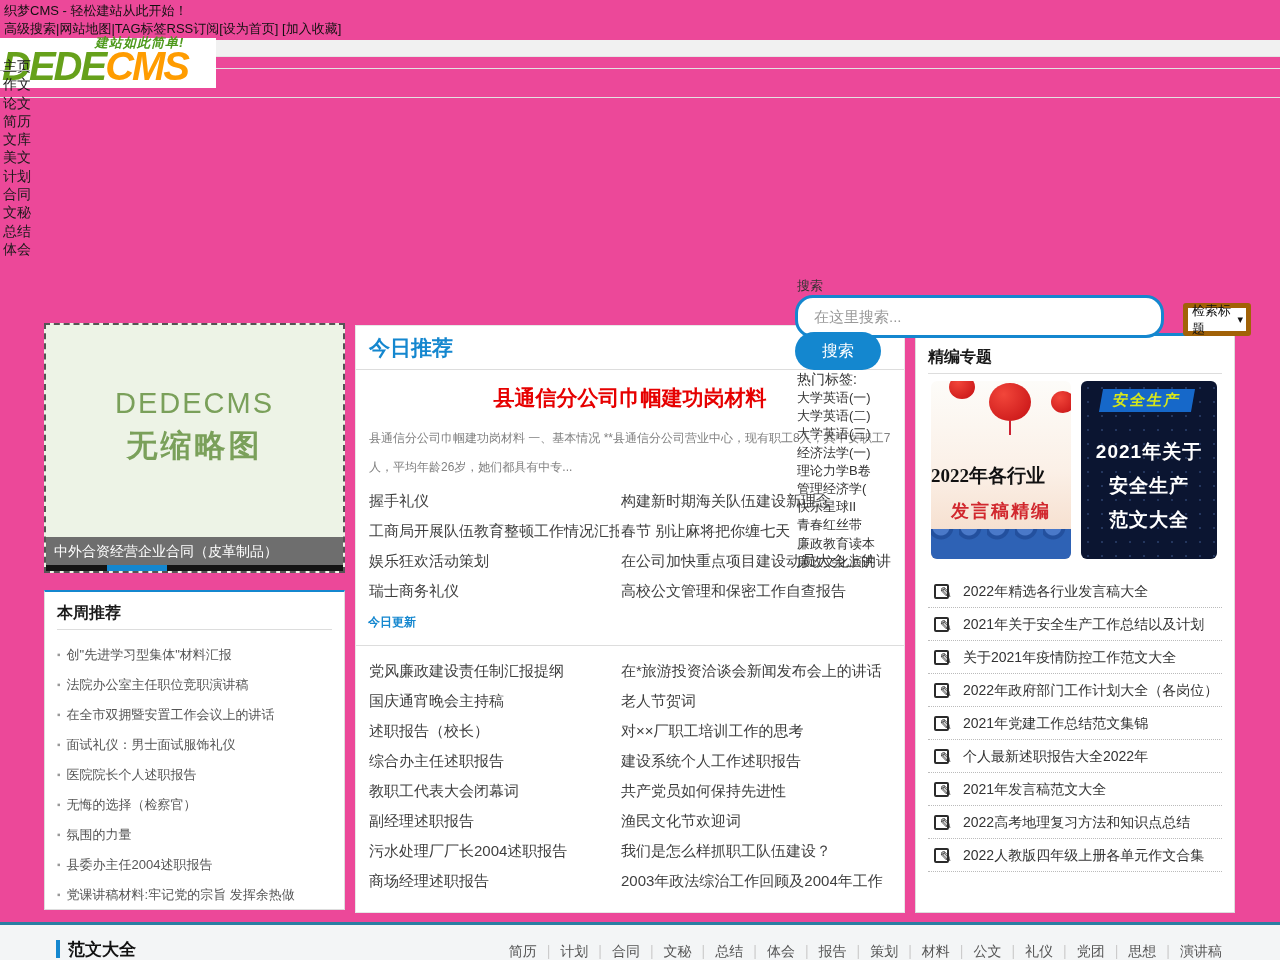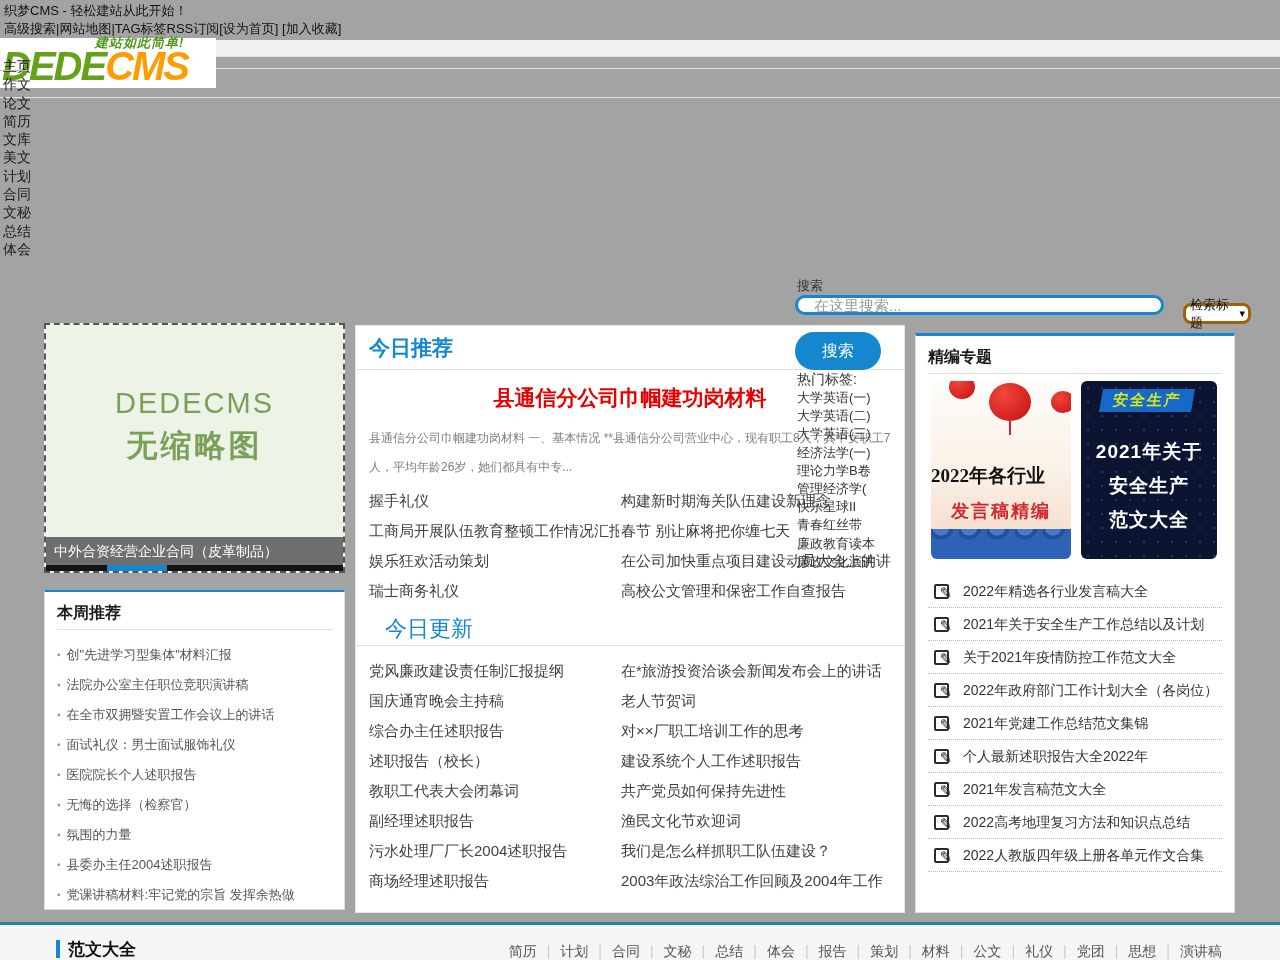--- a/index.html
+++ b/index.html
@@ -1,18 +1,18 @@
 <!DOCTYPE html>
 <html><head>
 <meta charset="utf-8">
 <style>
   * { margin:0; padding:0; box-sizing:border-box; }
   html,body { background:#fff; }
   body { font-family:"Liberation Sans","DejaVu Sans",sans-serif; color:#222; }
-  #stage { position:relative; width:1280px; height:960px; overflow:hidden; background:#a3a3a3; }
+  #stage { position:relative; width:1280px; height:960px; overflow:hidden; background:#ec4899; }
   .abs { position:absolute; }
   a, .link { text-decoration:none; color:inherit; cursor:pointer; }
   ul { list-style:none; }
 
   
   .topline1 { left:4px; top:2px; font-size:13px; color:#111; z-index:5; }
   .topline2 { left:4px; top:20px; font-size:13px; color:#111; z-index:5; }
 
   
   .band { left:216px; top:40px; width:1064px; height:17px; background:#f1f1f1; border-bottom:1px solid #e4e4e4; z-index:1; }
@@ -26,25 +26,25 @@
   .logo-dede { color:#66a11b; }
   .logo-cms { color:#ff9c00; }
   .logo-tagline { position:absolute; left:95px; top:-4px; font-size:13px; font-weight:bold; font-style:italic; color:#4f9a1d; letter-spacing:1px; }
 
   
   .side-menu { left:3px; top:58px; z-index:3; }
   .side-menu li { height:18.3px; font-size:14px; color:#1a1a1a; }
 
   
   .search-label { left:797px; top:277px; font-size:13px; color:#333; z-index:20; }
-  .search-input { left:795px; top:295px; width:369px; height:20px; border:3px solid #1487cf; border-radius:18px;
+  .search-input { left:795px; top:295px; width:369px; height:43px; border:3px solid #1487cf; border-radius:18px;
                   padding:0 16px; font-size:15px; color:#333; background:#fff; outline:none; z-index:20;
                   font-family:"Liberation Sans","DejaVu Sans",sans-serif; }
   .search-input::placeholder { color:#999; }
-  .search-select { left:1183px; top:303px; width:68px; height:21px; border:3px solid #a16207; border-radius:8px;
+  .search-select { left:1183px; top:303px; width:68px; height:33px; border:5px solid #a16207; border-radius:3px;
                    background:#fff; font-size:13px; color:#111; display:flex; align-items:center;
                    justify-content:space-between; padding:0 3px 0 4px; z-index:20; cursor:pointer; }
   .search-select .caret { font-size:11px; }
   .search-button { left:795px; top:332px; width:86px; height:38px; background:#1487cf; border:none; border-radius:19px;
                    color:#fff; font-size:16px; z-index:20; cursor:pointer;
                    font-family:"Liberation Sans","DejaVu Sans",sans-serif; }
   .hot-label { left:797px; top:371px; font-size:14px; color:#333; z-index:20; }
   .hot-tags { left:797px; top:389px; z-index:20; }
   .hot-tags li { height:18.2px; font-size:13px; color:#333; }
 
@@ -74,21 +74,21 @@
   .mid-head1 { position:absolute; left:0; top:0; width:100%; height:44px; border-bottom:1px solid #ddd; }
   .mid-head1 span { position:absolute; left:13px; top:8px; font-size:21px; font-weight:bold; color:#1487cf; }
   .featured-title { position:absolute; left:0; top:58px; width:100%; text-align:center; font-size:21px; font-weight:bold; color:#e60000; }
   .featured-excerpt { position:absolute; left:13px; top:98px; width:524px; font-size:12px; color:#808080; line-height:29px; }
   .mid-list { position:absolute; }
   .mid-list li { height:30px; line-height:30px; font-size:15px; color:#3f3f3f; white-space:nowrap; overflow:hidden; width:250px; }
   .today-col1 { left:13px; top:160px; }
   .today-col2 { left:265px; top:160px; width:285px; }
   .today-col2 li { width:285px; }
   .mid-head2 { position:absolute; left:0; top:282px; width:100%; height:38px; border-bottom:1px solid #ddd; }
-  .mid-head2 span { position:absolute; left:29px; top:6px; font-size:22px; font-weight:normal; color:#1487cf; }
+  .mid-head2 span { position:absolute; left:12px; top:6px; font-size:12px; font-weight:bold; color:#1487cf; }
   .update-col1 { left:13px; top:330px; }
   .update-col2 { left:265px; top:330px; }
   .update-col2 li { width:285px; }
 
   
   .cards { position:absolute; left:15px; top:45px; width:290px; height:180px; }
   .card { position:absolute; top:0; height:178px; border-radius:6px; overflow:hidden; cursor:pointer; }
   .card1 { left:0; width:140px; background:linear-gradient(180deg,#fdfcf9 0%,#fbf0e7 50%,#f7e3d4 78%,#f3d9c6 100%); }
   .lantern { position:absolute; border-radius:50%; background:radial-gradient(circle at 35% 30%,#f2463a,#c40f13); }
   .lan-big { width:42px; height:38px; left:58px; top:2px; }
@@ -219,22 +219,22 @@
       <li class="link">在公司加快重点项目建设动员大会上的讲</li>
       <li class="link">高校公文管理和保密工作自查报告</li>
     </ul>
 
     <div class="mid-head2">
       <span>今日更新</span>
     </div>
     <ul class="mid-list update-col1">
       <li class="link">党风廉政建设责任制汇报提纲</li>
       <li class="link">国庆通宵晚会主持稿</li>
+      <li class="link">述职报告（校长）</li>
       <li class="link">综合办主任述职报告</li>
-      <li class="link">述职报告（校长）</li>
       <li class="link">教职工代表大会闭幕词</li>
       <li class="link">副经理述职报告</li>
       <li class="link">污水处理厂厂长2004述职报告</li>
       <li class="link">商场经理述职报告</li>
     </ul>
     <ul class="mid-list update-col2">
       <li class="link">在*旅游投资洽谈会新闻发布会上的讲话</li>
       <li class="link">老人节贺词</li>
       <li class="link">对××厂职工培训工作的思考</li>
       <li class="link">建设系统个人工作述职报告</li>

